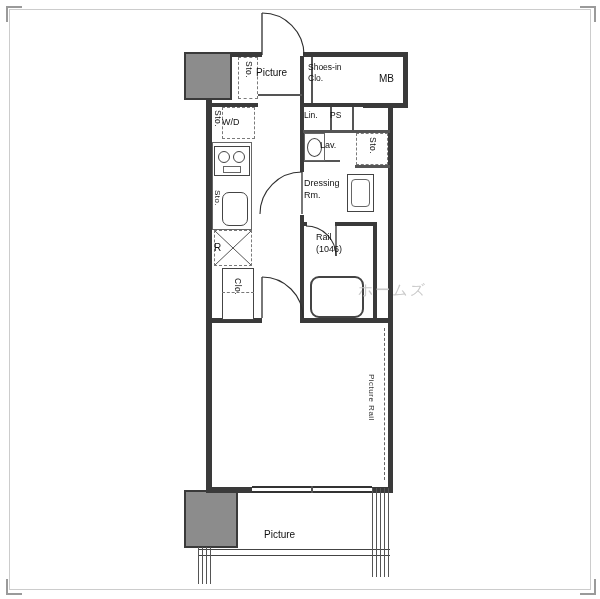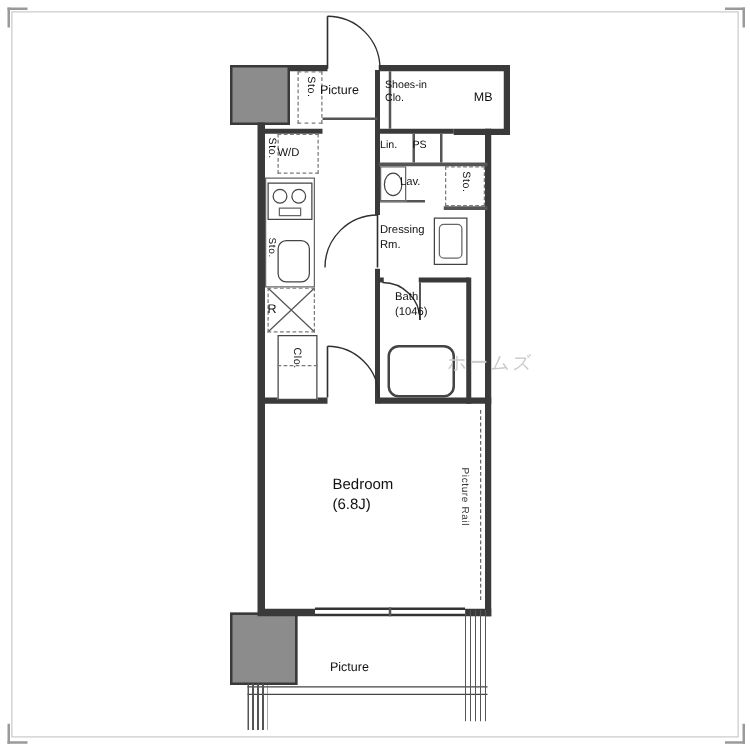--- a/index.html
+++ b/index.html
@@ -116,27 +116,23 @@
   <div class="lbl2" style="left:304px;top:110px;width:26px;font-size:8.5px;">Lin.</div>
   <div class="lbl2" style="left:330px;top:110px;width:42px;font-size:8.5px;">PS</div>
   <div class="lbl" style="left:320px;top:140px;font-size:9px;">Lav.</div>
   <div class="lbl vert" style="left:367px;top:137px;font-size:8.5px;">Sto.</div>
   <div class="lbl vert" style="left:212px;top:190px;font-size:8px;">Sto.</div>
   <div class="lbl2" style="left:304px;top:178px;width:28px;font-size:9px;">
     <span style="display:block;">Dressing</span>
     <span style="display:block;">Rm.</span>
   </div>
   <div class="lbl2" style="left:316px;top:232px;width:40px;font-size:9px;">
-    <span style="display:block;">Bath</span>
+    <span style="display:block;">Rail</span>
     <span style="display:block;">(1046)</span>
   </div>
   <div class="lbl2" style="left:214px;top:241px;width:38px;font-size:10px;">R</div>
   <div class="lbl vert" style="left:232px;top:278px;font-size:8.5px;">Clo.</div>
-  <div class="lbl2" style="left:266px;top:380px;width:68px;font-size:12px;">
-    <span style="display:block;">Bedroom</span>
-    <span style="display:block;">(6.8J)</span>
-  </div>
   <div class="lbl vert" style="left:366px;top:374px;font-size:8px;color:#333;">Picture Rail</div>
   <div class="lbl2" style="left:264px;top:528px;width:68px;font-size:10px;">Picture</div>
 
   <div class="wm" style="left:358px;top:281px;font-size:15px;">ホームズ</div>
 
 </div>
 
 </body></html>

